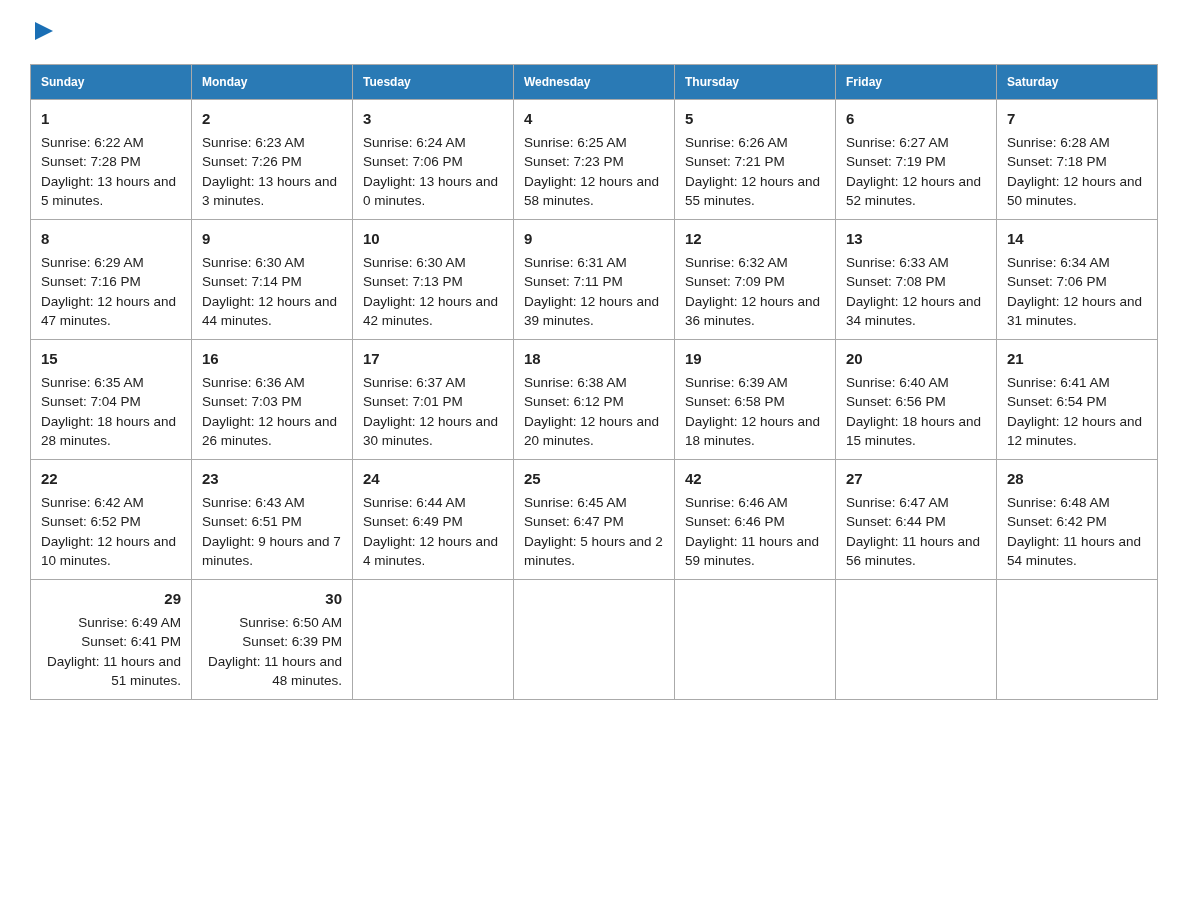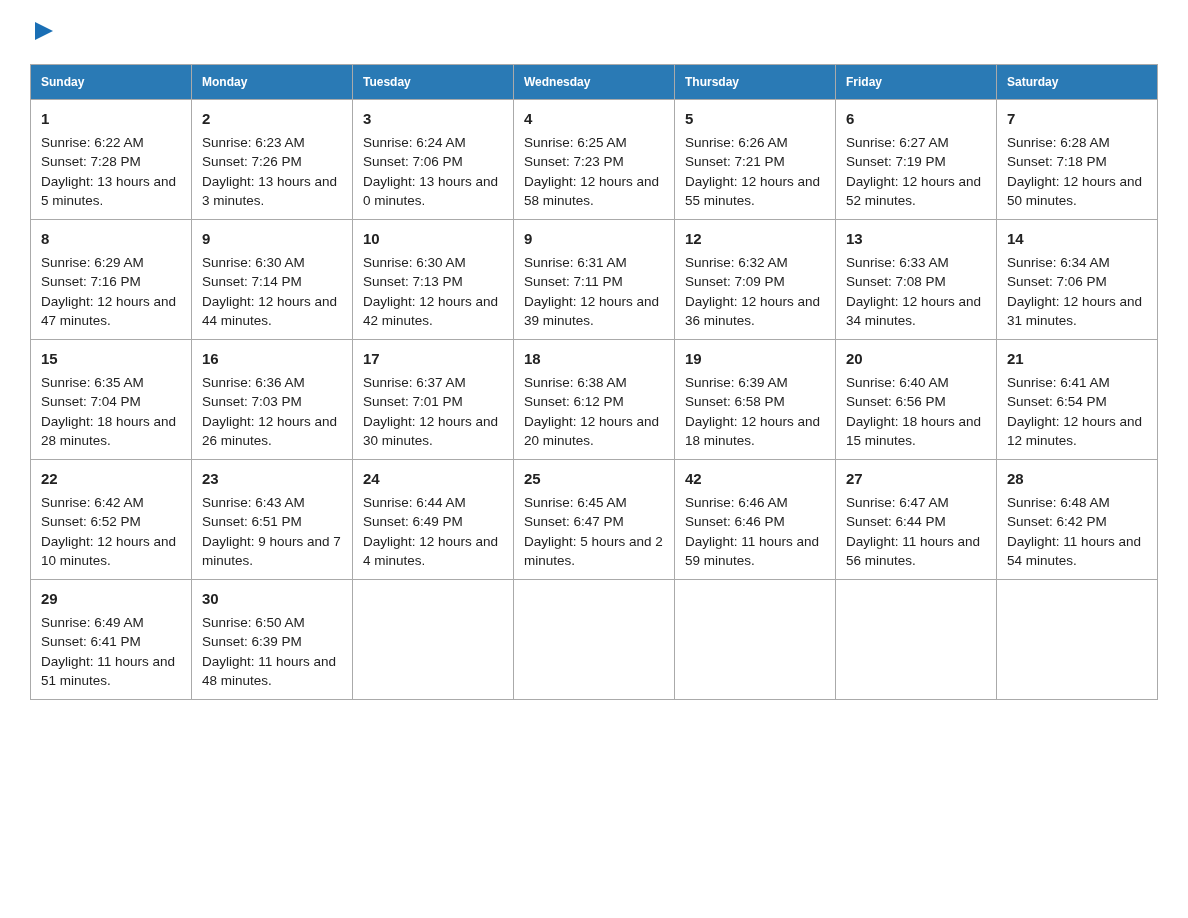--- a/index.html
+++ b/index.html
@@ -81,20 +81,21 @@
       margin-bottom: 3px;
     }
     .empty-cell {
       background: #fff;
     }
     .week-row td {
       height: 110px;
     }
     .last-row td {
       height: 110px;
+      text-align: right;
     }
   </style>
 </head>
 <body>
 
 <div class="header-row">
   <div class="logo-wrapper">
     <div class="logo-line1">
       <span class="logo-text-general"></span>
       <span style="display:inline-block;margin-left:3px;vertical-align:middle;">

